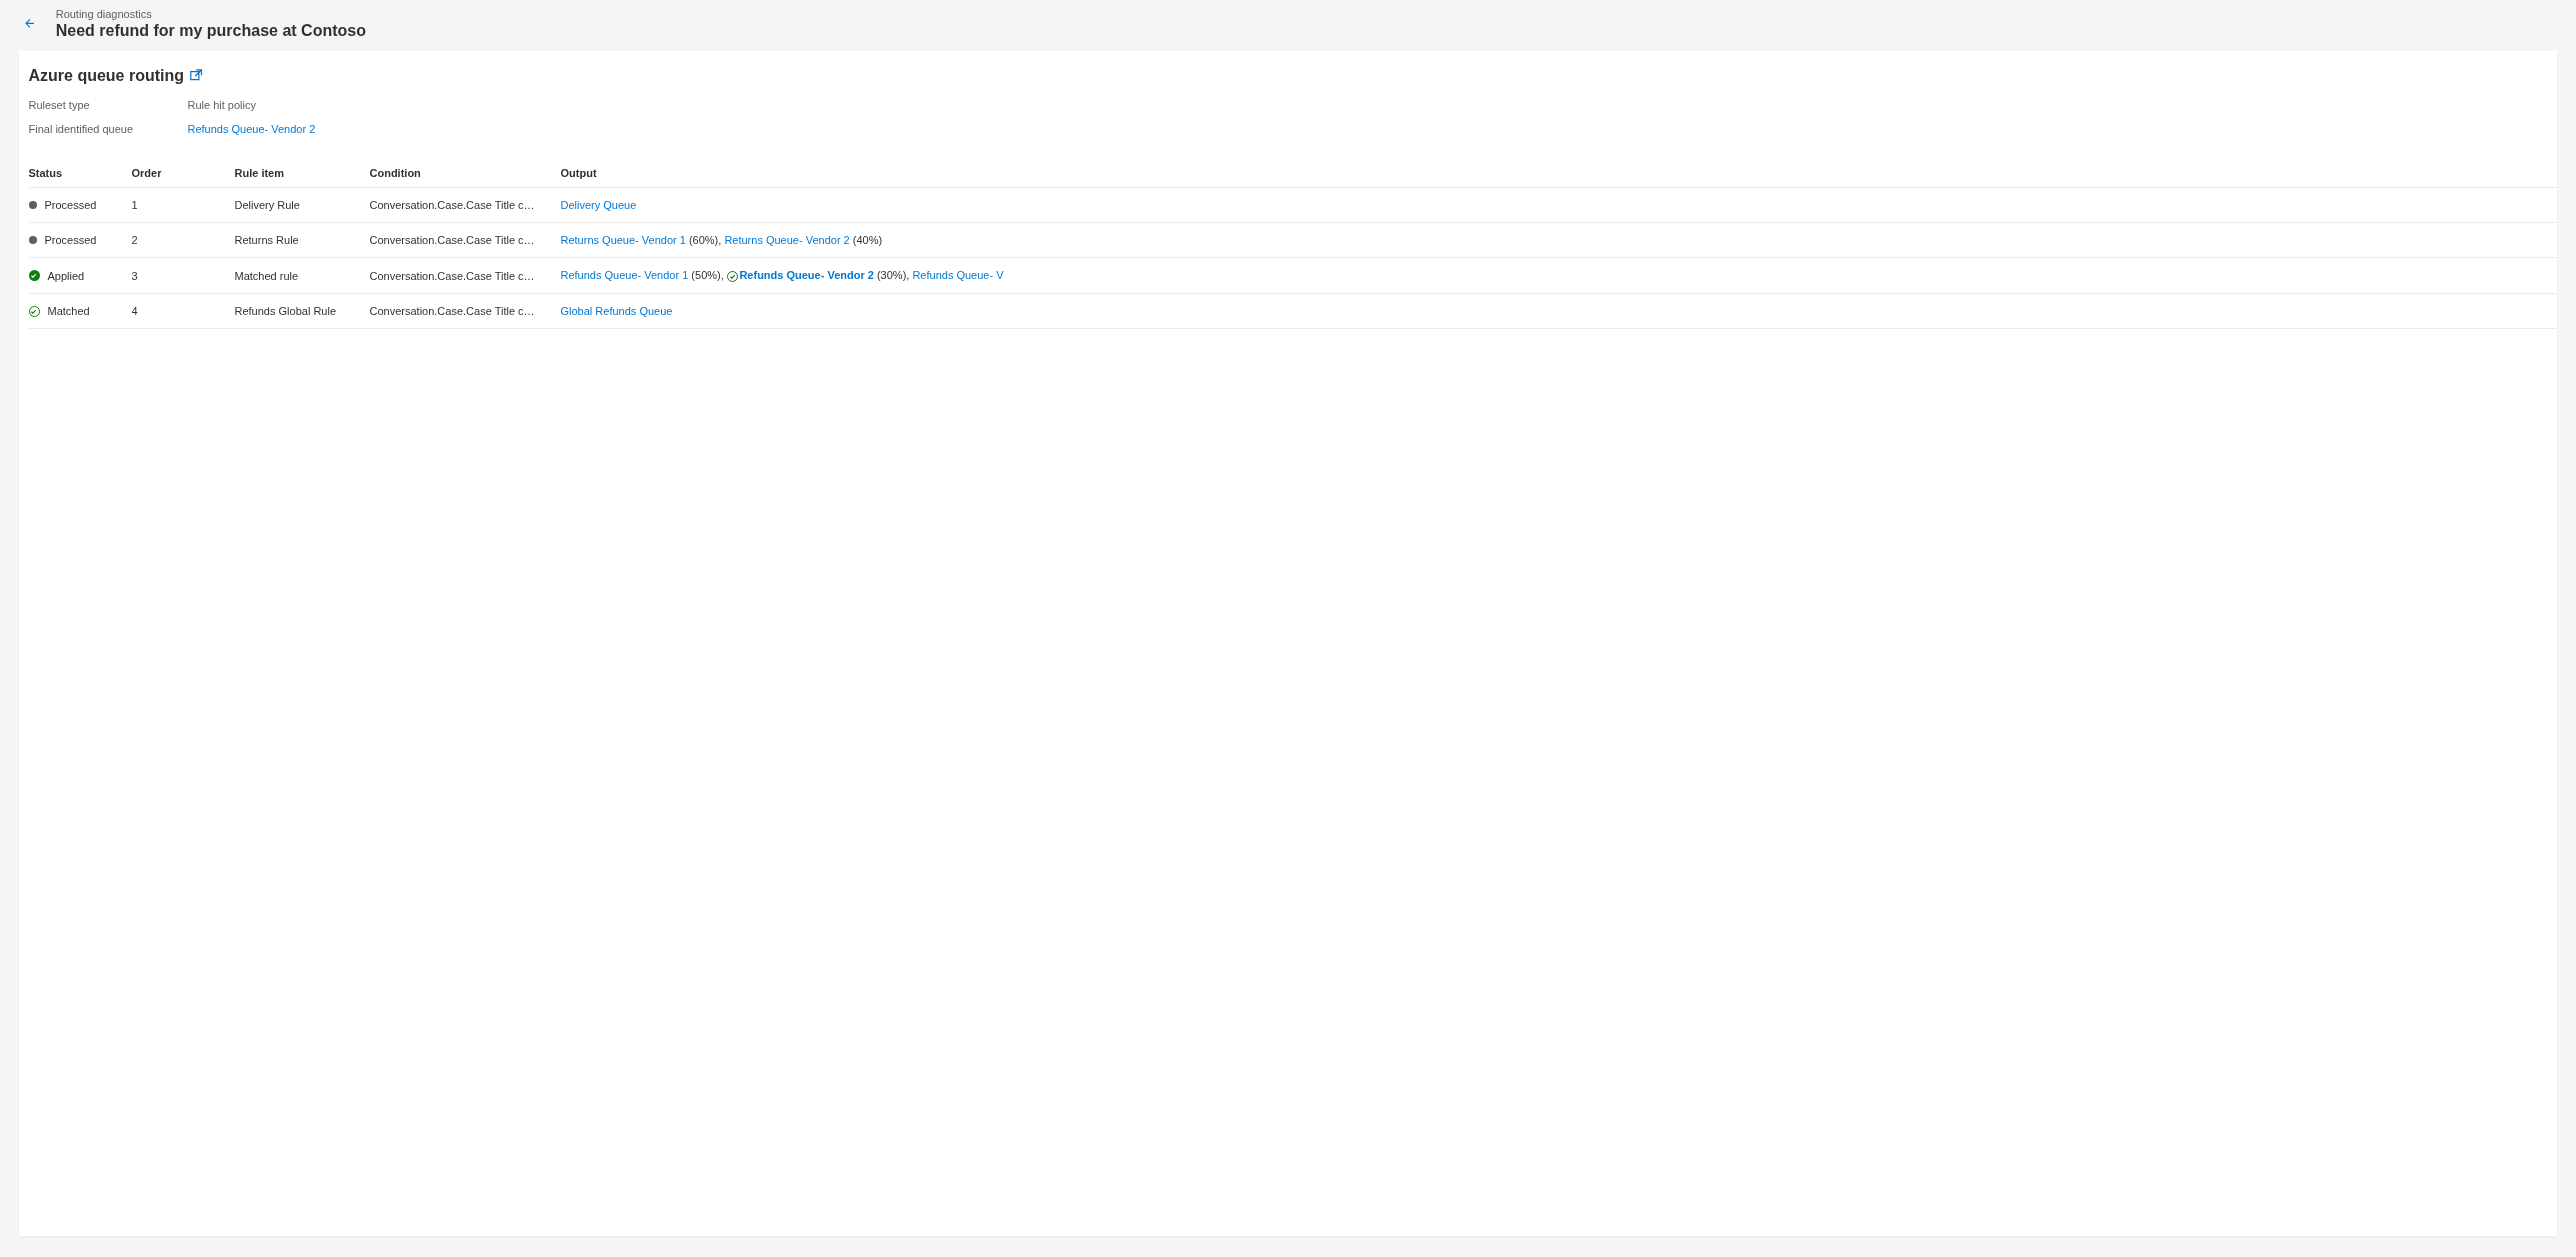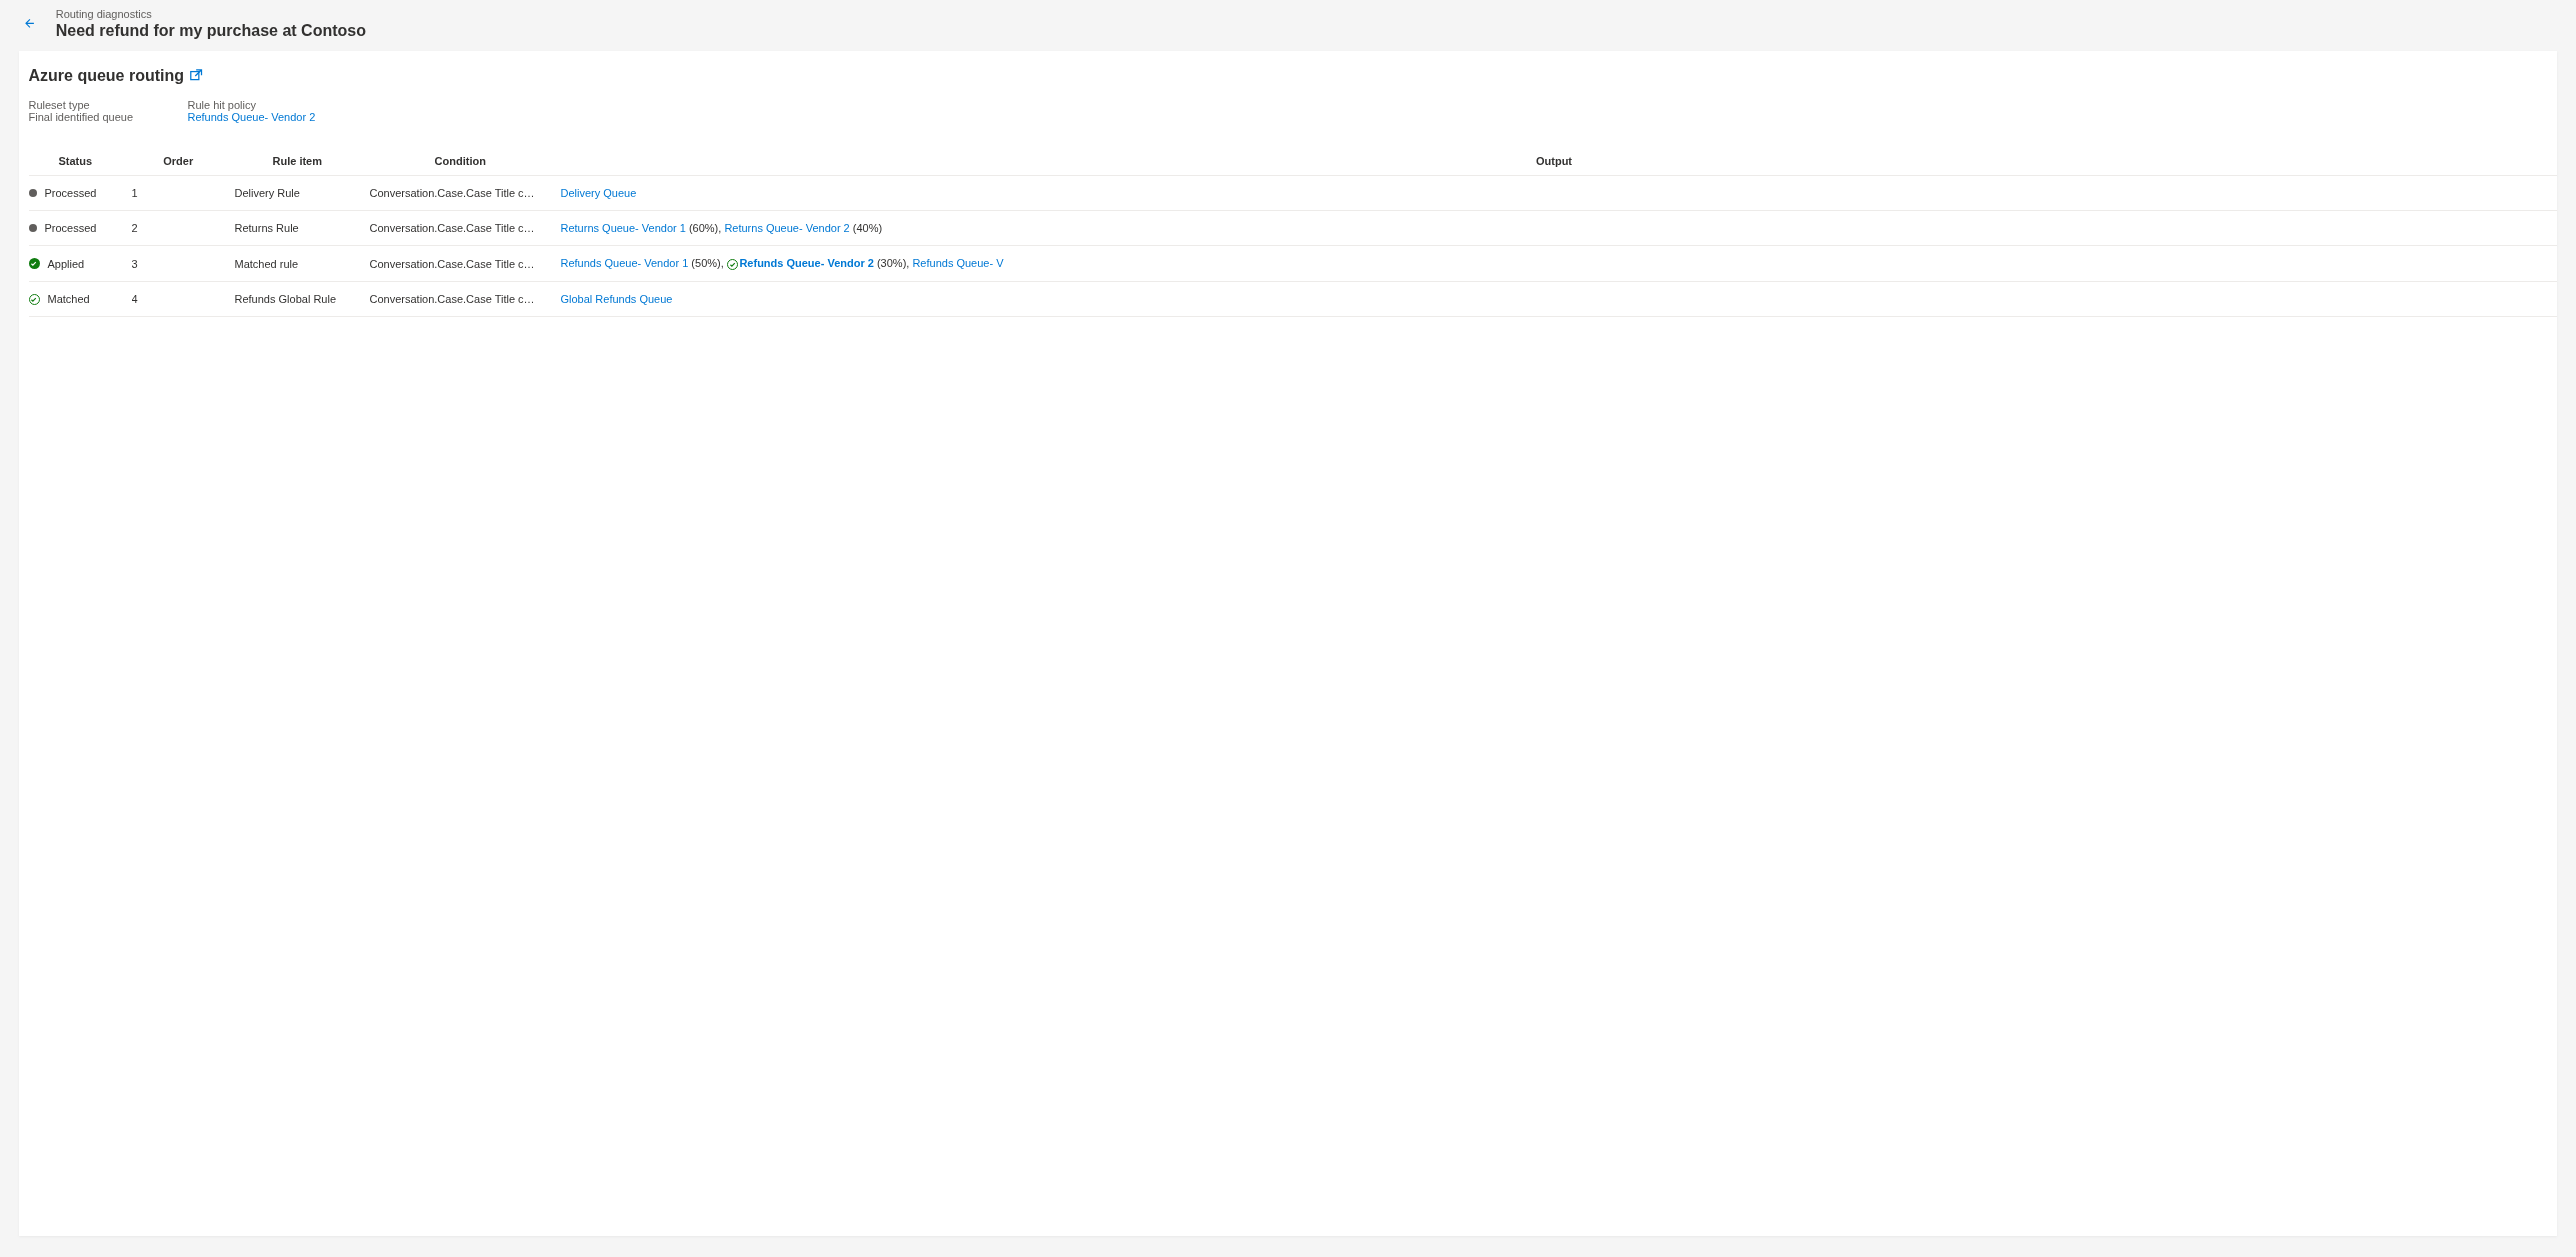--- a/index.html
+++ b/index.html
@@ -48,28 +48,28 @@
   }
   .sidebar-item.selected::before{
     content:"";position:absolute;left:0;top:0;bottom:0;width:2.4px;background:#0078d4;
   }
   .sidebar-item.exp{display:flex;align-items:center;gap:8px;padding-left:9.5px;}
   .chev{width:9.5px;height:9.5px;display:inline-flex;align-items:center;justify-content:center;}
   .content{flex:1;padding:16px 0 0 9.5px;overflow:hidden;}
   .page-title-row{display:flex;align-items:center;gap:4.8px;margin-bottom:14.3px;}
   .page-title{font-size:16px;font-weight:600;}
   .popout{color:#0078d4;cursor:pointer;display:inline-flex;}
-  .kv-grid{display:grid;grid-template-columns:159px auto;row-gap:0;margin-bottom:24px;font-size:11px;}
+  .kv-grid{display:grid;grid-template-columns:159px auto;row-gap:12px;margin-bottom:24px;font-size:11px;}
   .kv-label{color:#605e5c;}
   .kv-value{color:#323130;}
   .kv-value.link{color:#0078d4;cursor:pointer;}
   .info-ic{color:#0078d4;margin-left:3.2px;display:inline-flex;vertical-align:middle;}
   table{width:100%;border-collapse:collapse;table-layout:fixed;}
   thead th{
-    text-align:center;font-weight:600;font-size:11px;color:#323130;
+    text-align:left;font-weight:600;font-size:11px;color:#323130;
     padding:8px 9.5px 8px 0;border-bottom:0.8px solid #edebe9;
   }
   tbody td{
     padding:11px 9.5px 11px 0;border-bottom:0.8px solid #edebe9;font-size:11px;
     white-space:nowrap;overflow:hidden;text-overflow:ellipsis;vertical-align:middle;
   }
   .col-status{width:103px;}
   .col-order{width:103px;}
   .col-rule{width:135px;}
   .col-cond{width:191px;}

